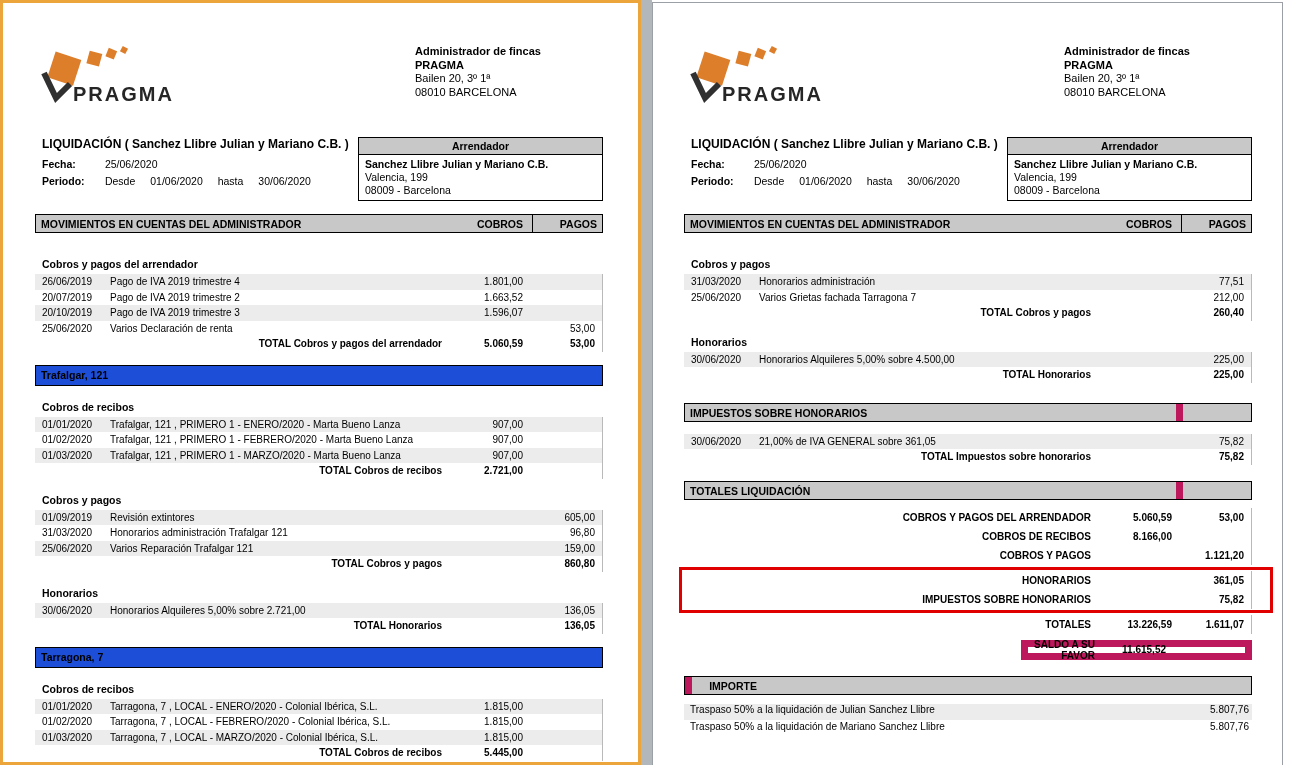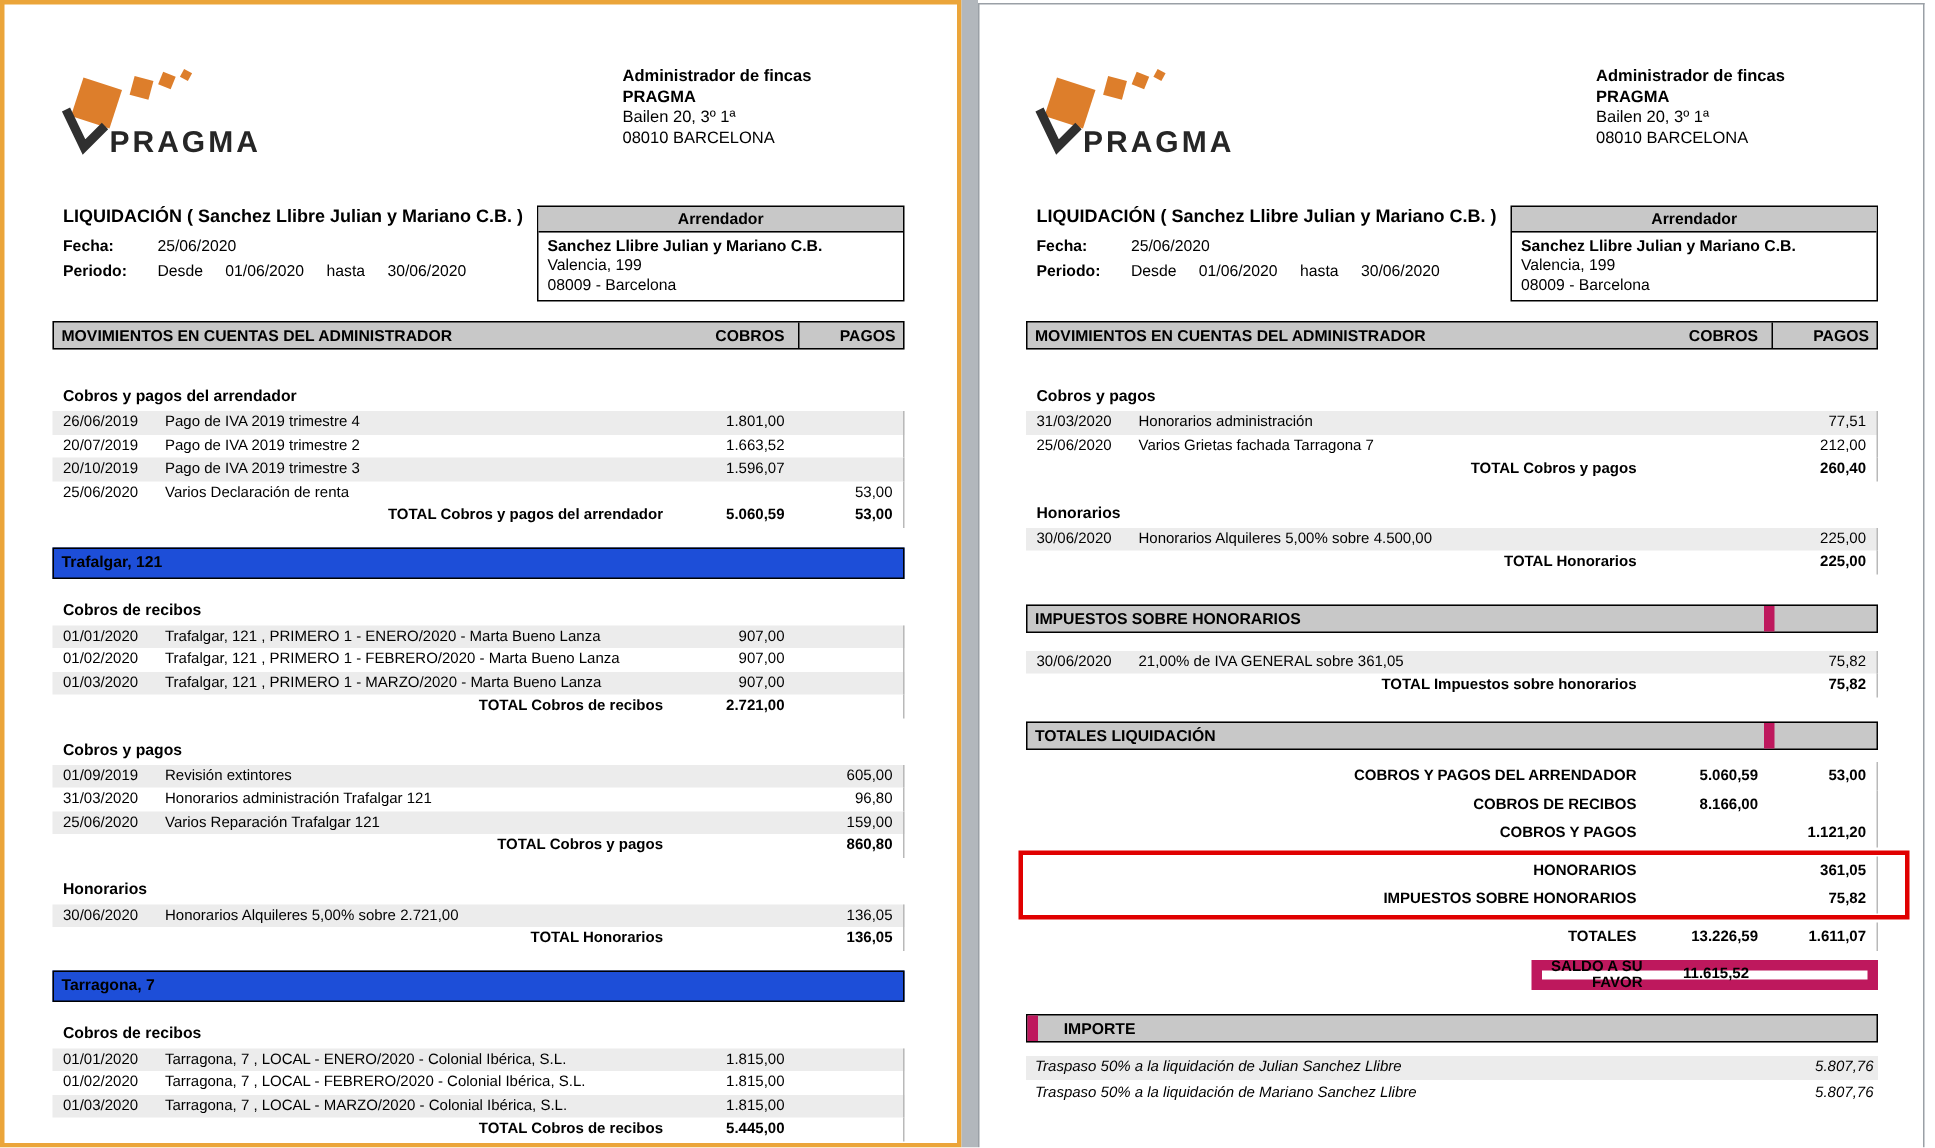--- a/index.html
+++ b/index.html
@@ -69,21 +69,21 @@
   .trow .lab { flex:1; text-align:right; padding-right:10px; }
   .trow .cobros { width:80px; text-align:right; padding-right:9px; }
   .trow .pagos  { width:70px; text-align:right; padding-right:7px; }
   .redbox { border:3px solid var(--highlight-red,#E00000);
             margin:2px -21px 2px -5px; padding:1px 18px 1px 2px; }
   .saldo { display:flex; align-items:center; width:231px; height:20px;
            border:7px solid #be185d; margin:6px 0 0 auto; font-weight:bold; font-size:10px; }
   .saldo .lab { flex:1; text-align:right; }
   .saldo .val { width:80px; text-align:right; padding-right:9px; }
   .saldo .pad { width:70px; }
-  .frow { display:flex; align-items:center; font-size:10px; height:16px; margin-top:1px;font-style:italic; }
+  .frow { display:flex; align-items:flex-start; font-size:10px; height:16px; margin-top:1px; }
   .frow .desc { flex:1; padding-left:6px; }
   .frow .imp  { width:75px; text-align:right; padding-right:3px; }
   .frows { margin-top:9px; }
   .m20 { margin-top:20px; } .m16 { margin-top:16px; } .m12 { margin-top:12px; }
   .m8 { margin-top:8px; }
 </style>
 </head>
 <body>
 
 <div class="stage">

